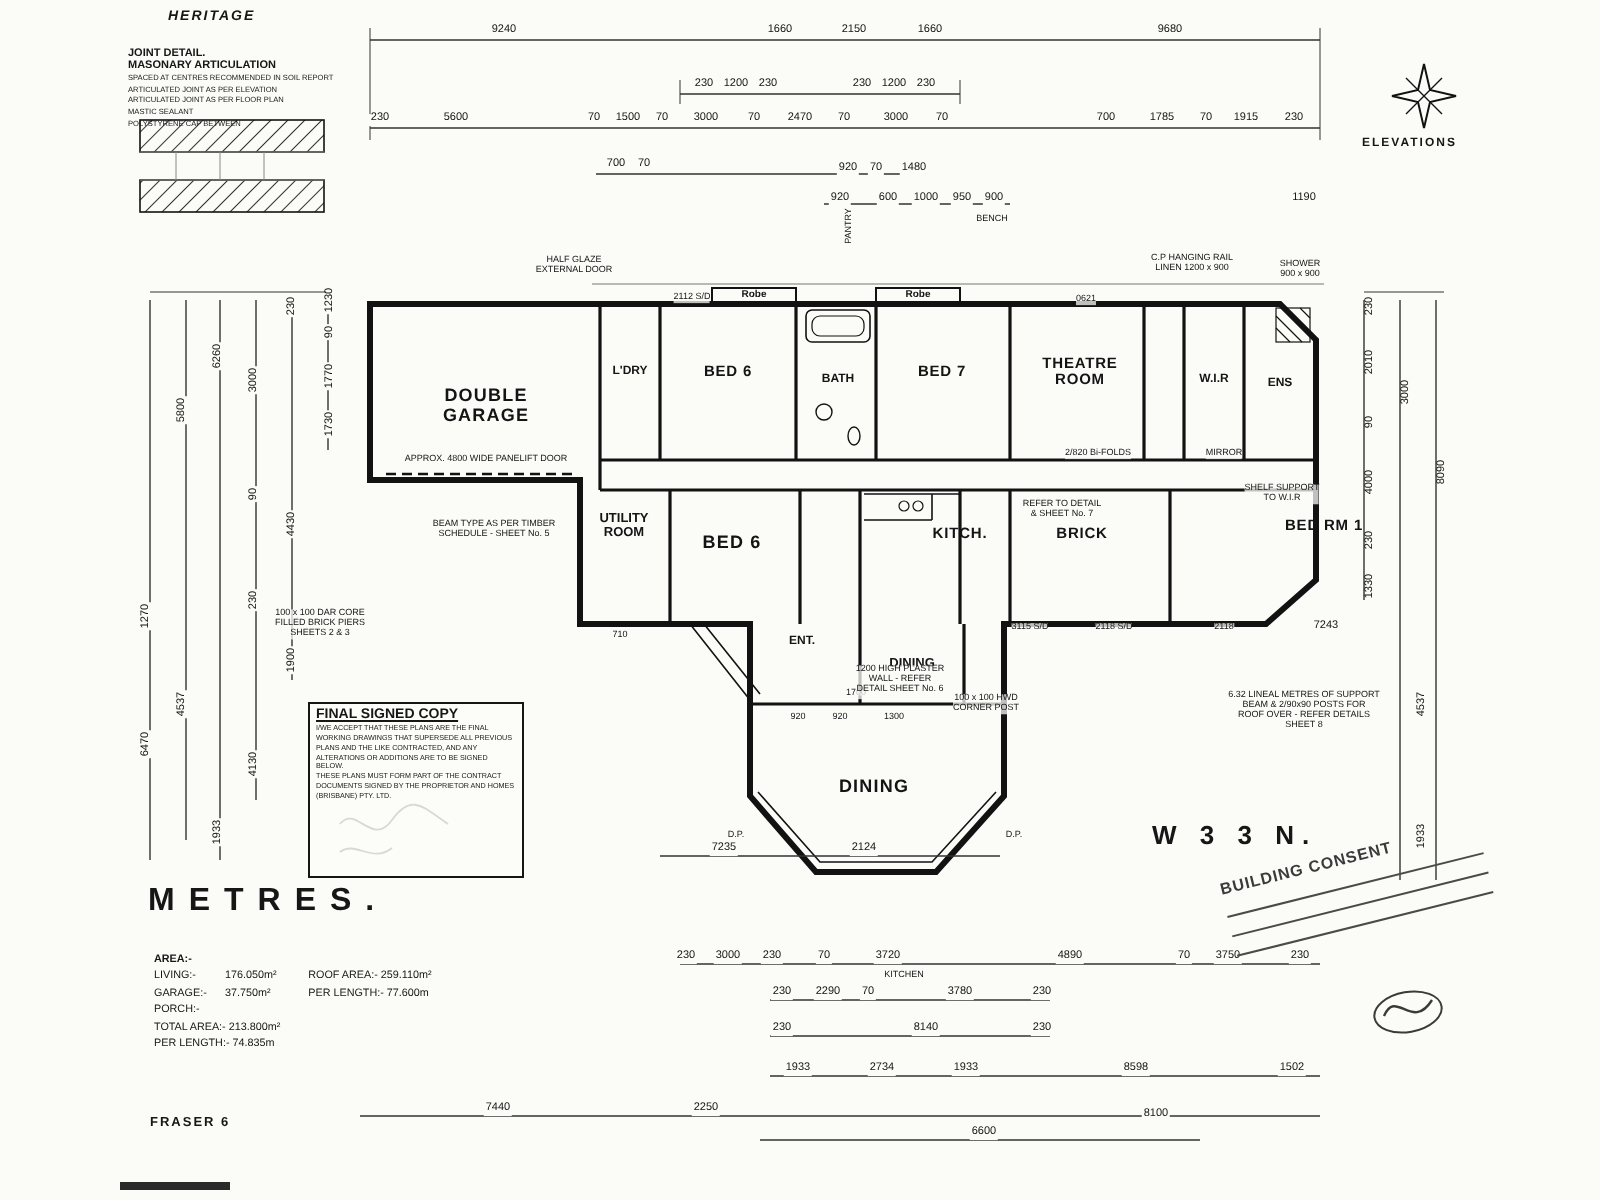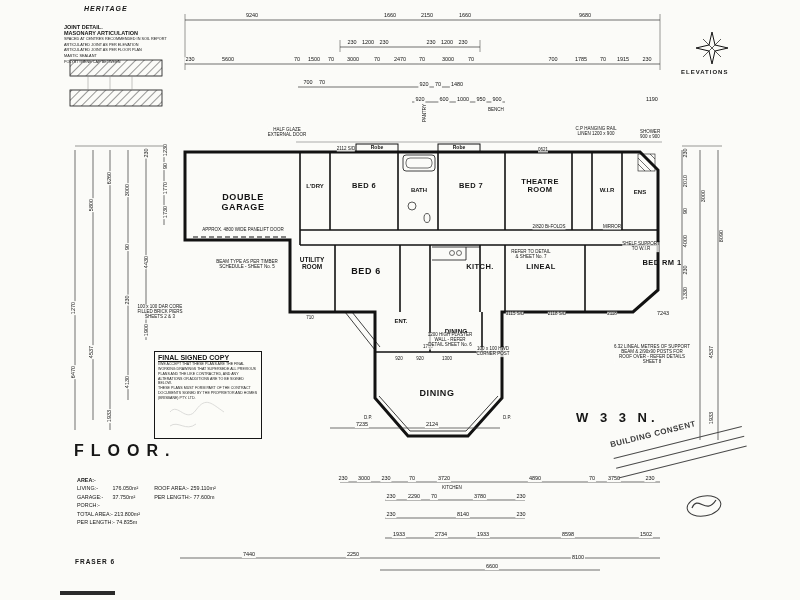--- a/index.html
+++ b/index.html
@@ -118,21 +118,21 @@
       <span class="lbl room-sm" style="left: 419px; top: 190px;">BATH</span>
       <span class="lbl room" style="left: 471px; top: 186px;">BED 7</span>
       <span class="lbl room" style="left: 540px; top: 186px;">THEATRE
 ROOM</span>
       <span class="lbl room-sm" style="left: 607px; top: 190px;">W.I.R</span>
       <span class="lbl room-sm" style="left: 640px; top: 192px;">ENS</span>
       <span class="lbl room-sm2" style="left: 312px; top: 263px;">UTILITY
 ROOM</span>
       <span class="lbl room-lg" style="left: 366px; top: 272px;">BED 6</span>
       <span class="lbl room" style="left: 480px; top: 267px;">KITCH.</span>
-      <span class="lbl room" style="left: 541px; top: 267px;">LINEAL</span>
+      <span class="lbl room" style="left: 541px; top: 267px;">BRICK</span>
       <span class="lbl room" style="left: 618px; top: 263px; margin-left: 44px;">BED RM 1</span>
       <span class="lbl room-sm" style="left: 401px; top: 321px;">ENT.</span>
       <span class="lbl room-sm2" style="left: 456px; top: 332px;">DINING</span>
       <span class="lbl room-lg" style="left: 437px; top: 394px;">DINING</span>
       <span class="lbl room-xs" style="left: 377px; top: 148px;">Robe</span>
       <span class="lbl room-xs" style="left: 459px; top: 148px;">Robe</span>
       <span class="lbl dim" style="left: 252px; top: 16px;">9240</span>
       <span class="lbl dim" style="left: 390px; top: 16px;">1660</span>
       <span class="lbl dim" style="left: 427px; top: 16px;">2150</span>
       <span class="lbl dim" style="left: 465px; top: 16px;">1660</span>
@@ -293,21 +293,21 @@
   <div class="w33n">W 3 3 N.</div>
 
   <div class="stamp">
     <div class="stamp-title">BUILDING CONSENT</div>
     <div class="stamp-line"></div>
     <div class="stamp-line"></div>
     <div class="stamp-line"></div>
   </div>
 
   <div class="title-block">
-    <div>FLOOR.</div>
+    <div>METRES.</div>
   </div>
 
   <div class="areas">
     <div class="a-head">AREA:-</div>
     <div class="a-cols">
       <div class="a-col">
         <div><span class="val">LIVING:-</span> <span>176.050m²</span></div>
         <div><span class="val">GARAGE:-</span> <span>37.750m²</span></div>
         <div><span class="val">PORCH:-</span> <span></span></div>
         <div><span class="val">TOTAL AREA:-</span> <span>213.800m²</span></div>

